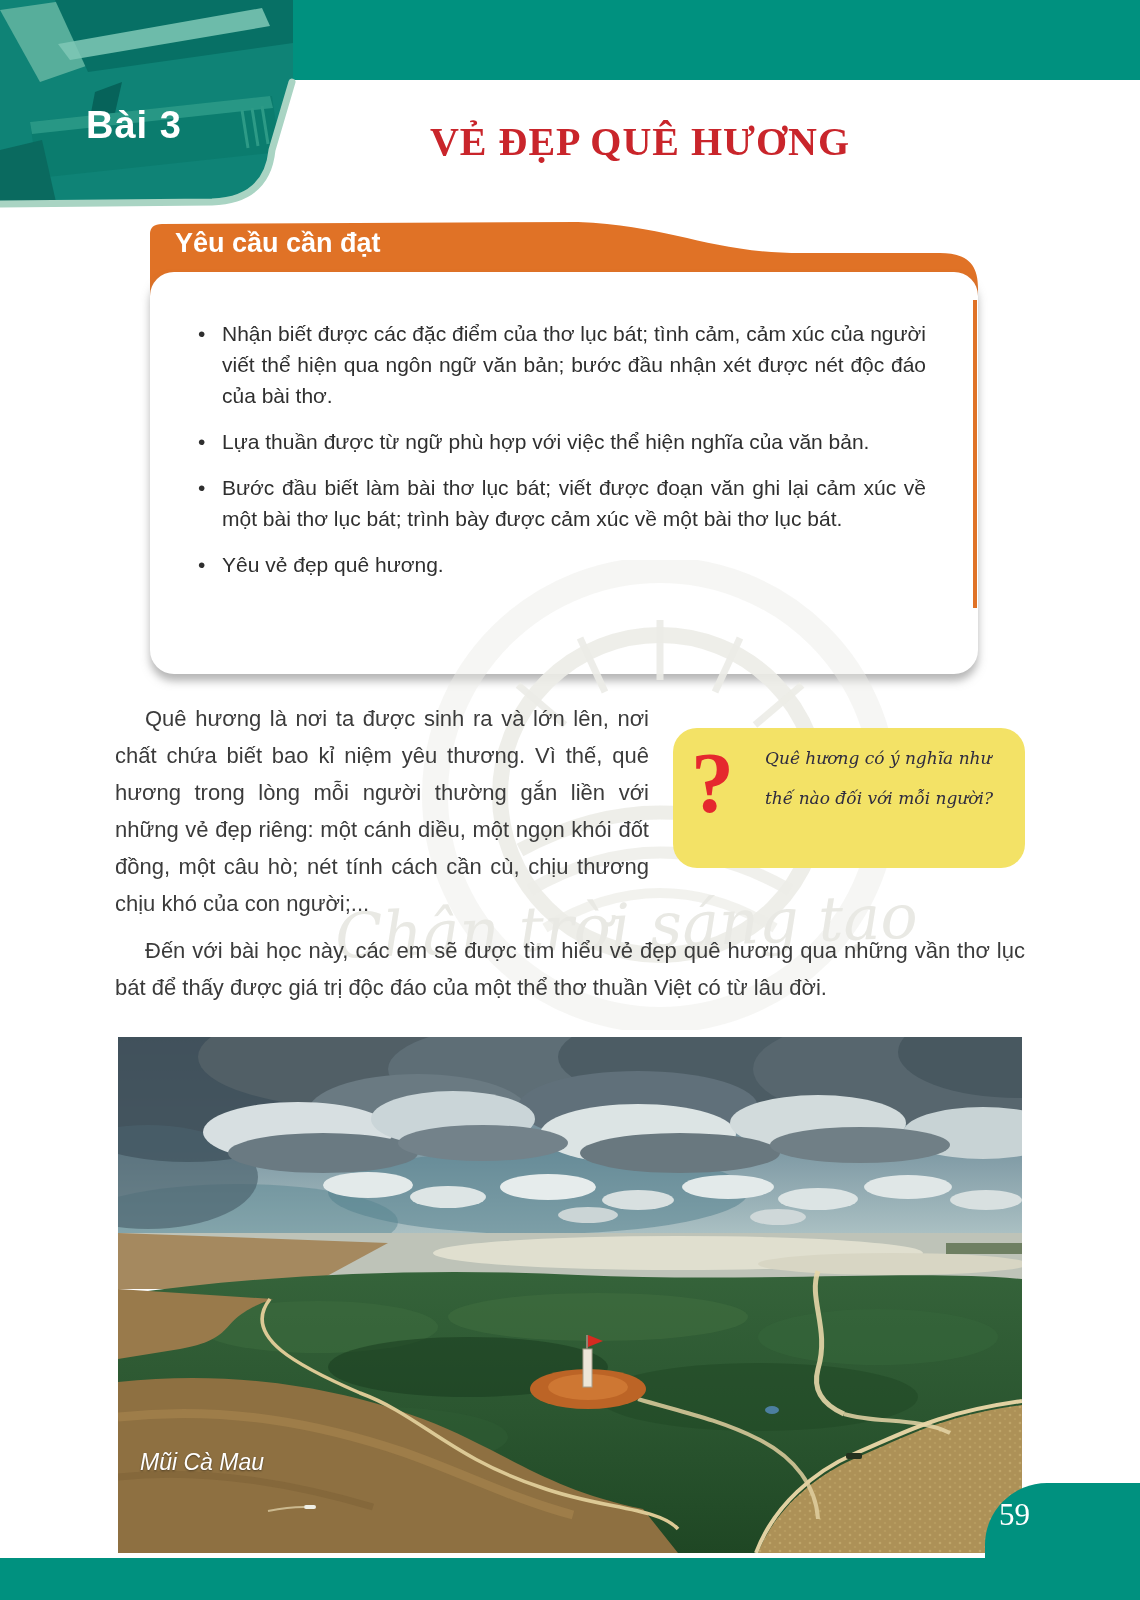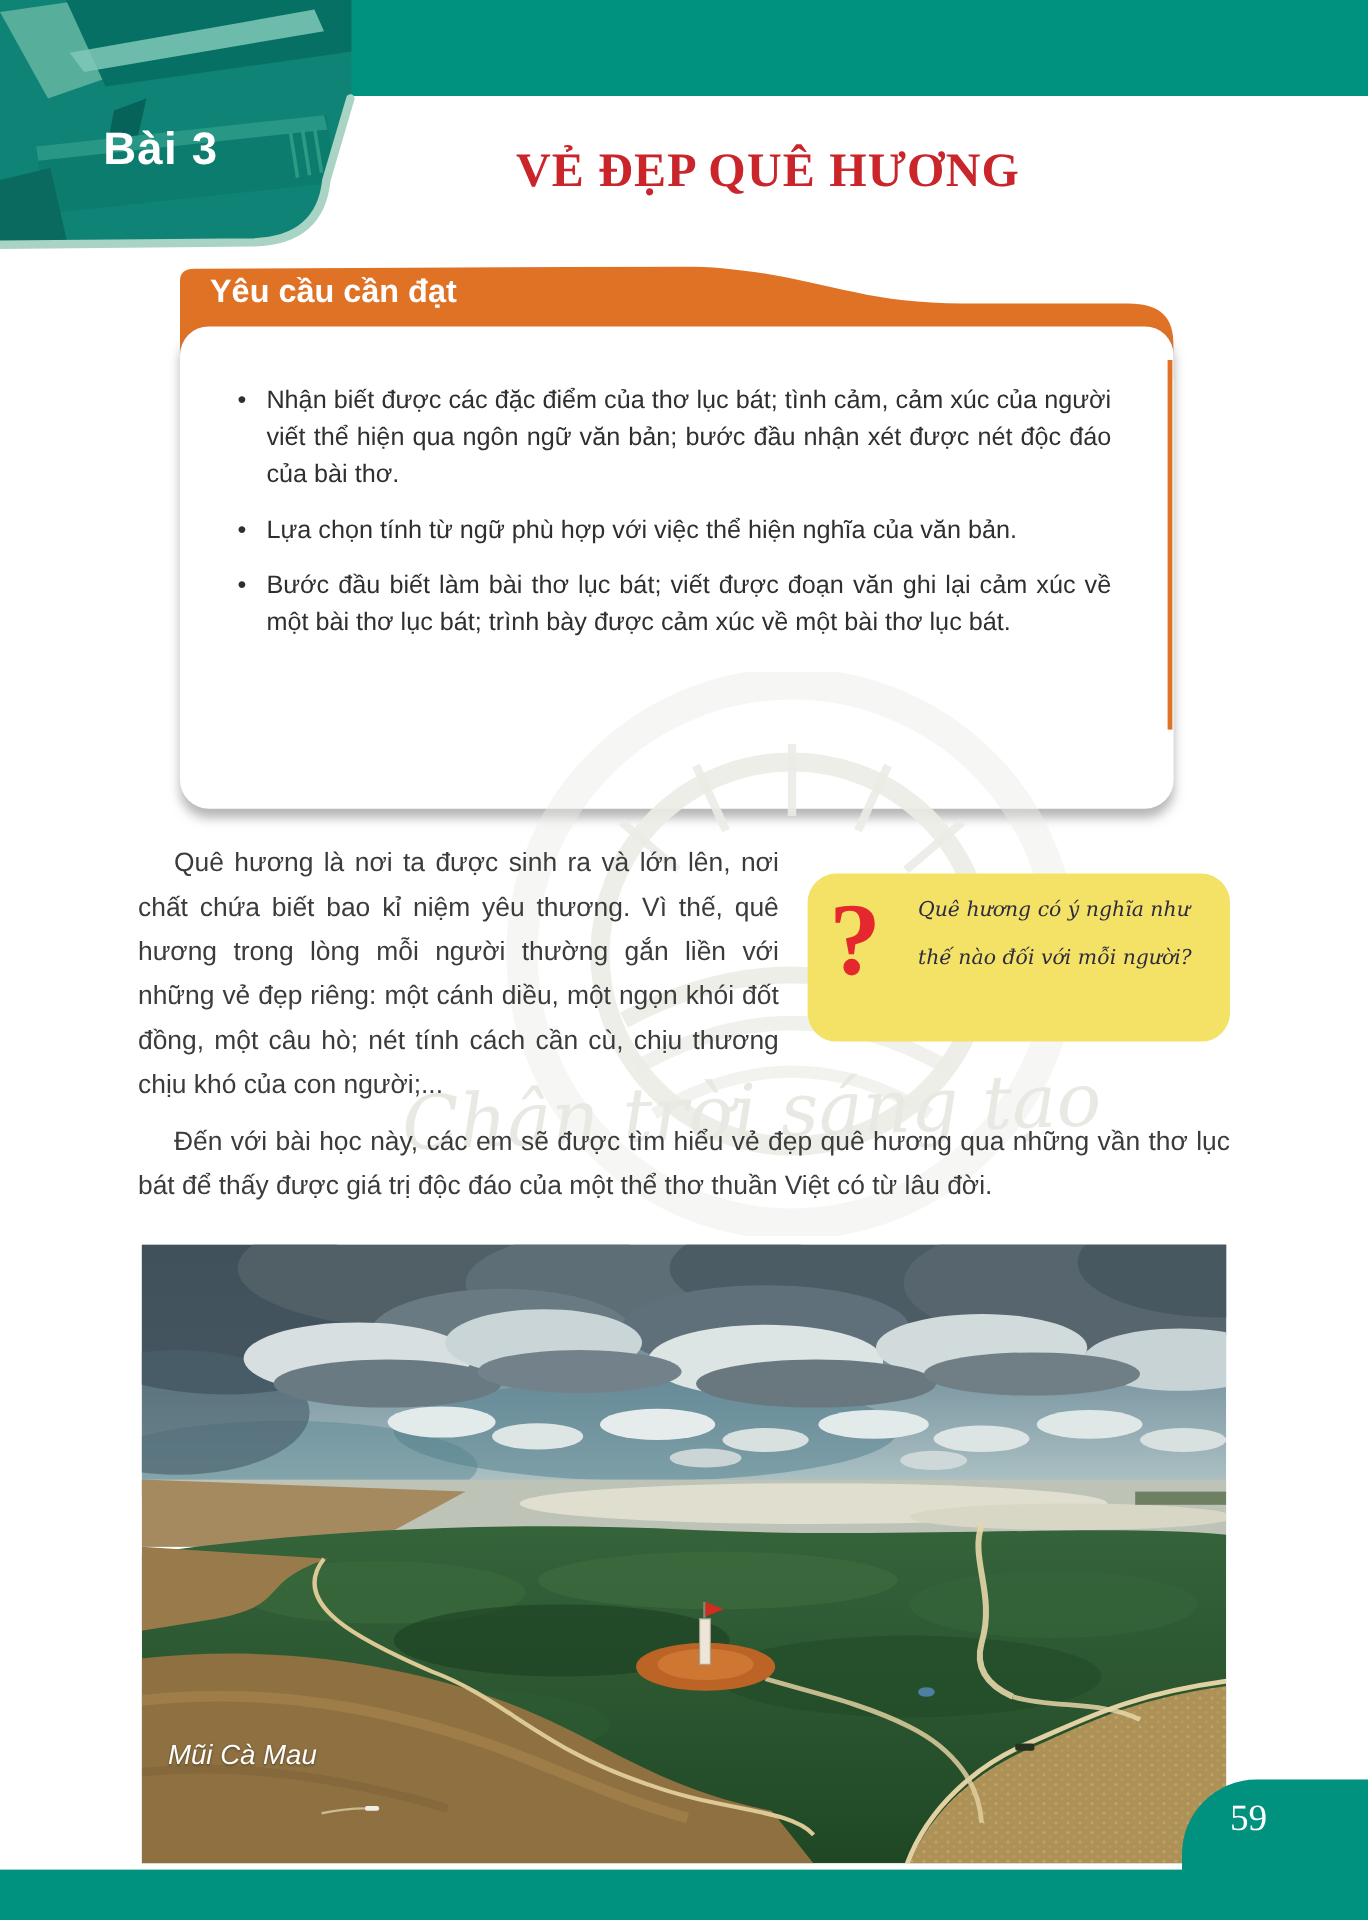--- a/index.html
+++ b/index.html
@@ -47,21 +47,21 @@
   
   .photo{position:absolute;left:118px;top:1037px;width:904px;height:516px;overflow:hidden;}
   .photo svg{display:block;}
   .photo-caption{position:absolute;left:22px;top:408px;color:#fff;font-style:italic;
                  font-size:23px;line-height:34px;text-shadow:0 1px 2px rgba(0,0,0,.45);}
 
   
   .footer-band{position:absolute;left:0;top:1558px;width:1140px;height:42px;background:#00917F;}
   .page-tab{position:absolute;left:985px;top:1483px;width:155px;height:117px;background:#00917F;
             border-top-left-radius:62px;}
-  .page-number{position:absolute;left:40px;top:14px;color:#fff;font-family:"Liberation Serif",serif;
+  .page-number{position:absolute;left:14px;top:14px;color:#fff;font-family:"Liberation Serif",serif;
                font-size:31px;}
 </style>
 </head>
 <body>
 
 <div class="page">
 
   <div class="teal-band"></div>
 
   <svg class="books-shape" viewBox="0 0 300 215" xmlns="http://www.w3.org/2000/svg">
@@ -89,22 +89,23 @@
   <div class="page-title">VẺ ĐẸP QUÊ HƯƠNG</div>
 
   <svg class="banner-svg" viewBox="0 0 828 94" xmlns="http://www.w3.org/2000/svg">
     <path d="M0,12 Q0,2 12,2 L428,0 C525,4 558,31 652,31 L790,31 C818,31 828,43 828,66 L828,94 L0,94 Z" fill="#E07226"></path>
   </svg>
   <div class="banner-label">Yêu cầu cần đạt</div>
 
   <div class="req-box">
     <ul class="req-list">
       <li>Nhận biết được các đặc điểm của thơ lục bát; tình cảm, cảm xúc của người viết thể hiện qua ngôn ngữ văn bản; bước đầu nhận xét được nét độc đáo của bài thơ.</li>
-      <li>Lựa chọn tính từ ngữ phù hợp với việc thể hiện nghĩa của văn bản.</li>
+      <li>Lựa thuần được từ ngữ phù hợp với việc thể hiện nghĩa của văn bản.</li>
       <li>Bước đầu biết làm bài thơ lục bát; viết được đoạn văn ghi lại cảm xúc về một bài thơ lục bát; trình bày được cảm xúc về một bài thơ lục bát.</li>
+      <li>Yêu vẻ đẹp quê hương.</li>
     </ul>
   </div>
   <div class="req-accent"></div>
 
   <svg class="watermark" viewBox="0 0 560 470" xmlns="http://www.w3.org/2000/svg">
     <g stroke="#ECECE7" fill="none">
       <circle cx="280" cy="235" r="160" stroke-width="16" opacity="0.9"></circle>
       <circle cx="280" cy="235" r="225" stroke-width="26" opacity="0.45"></circle>
       <g stroke-width="7" opacity="0.9">
         <path d="M280,120 L280,60"></path>

